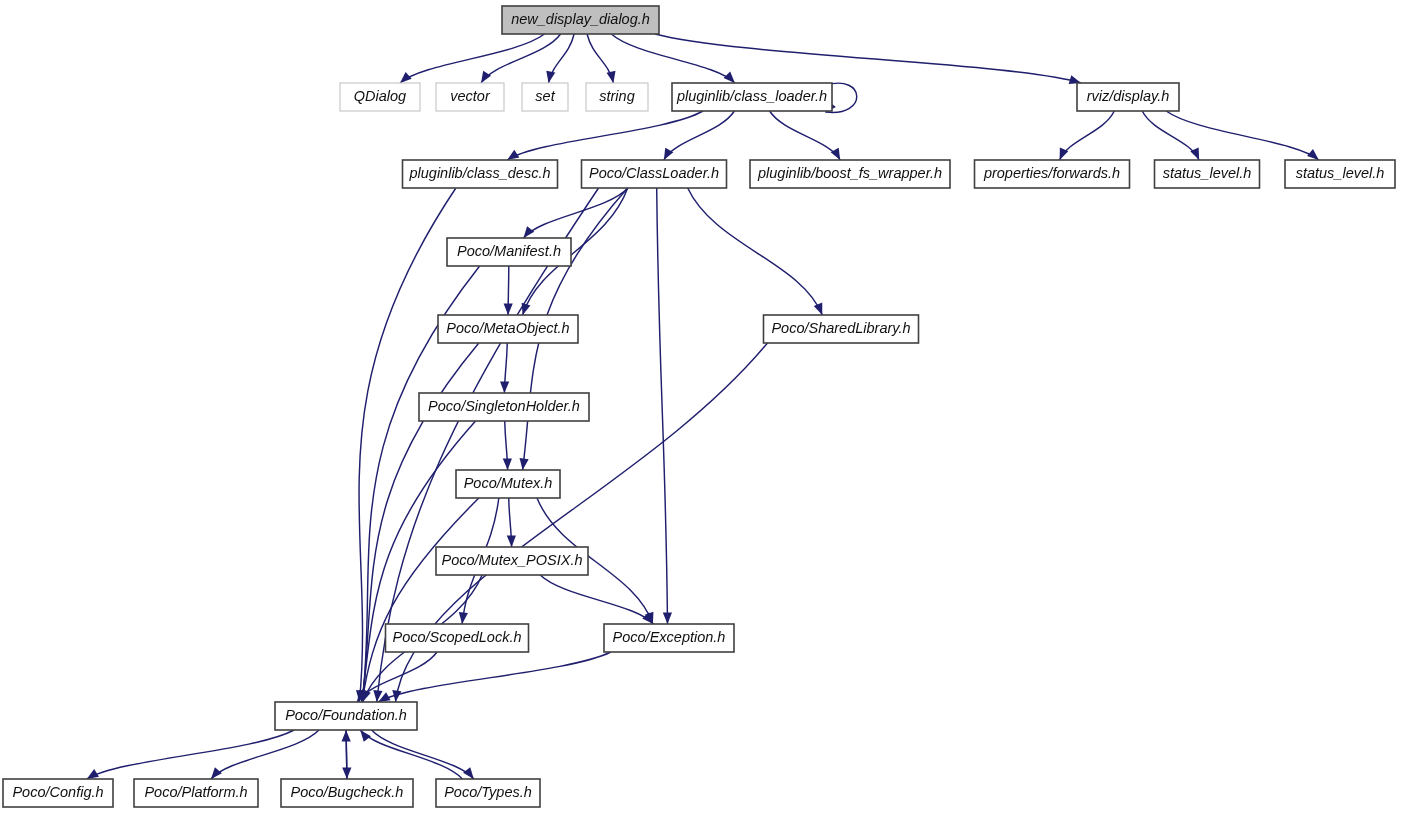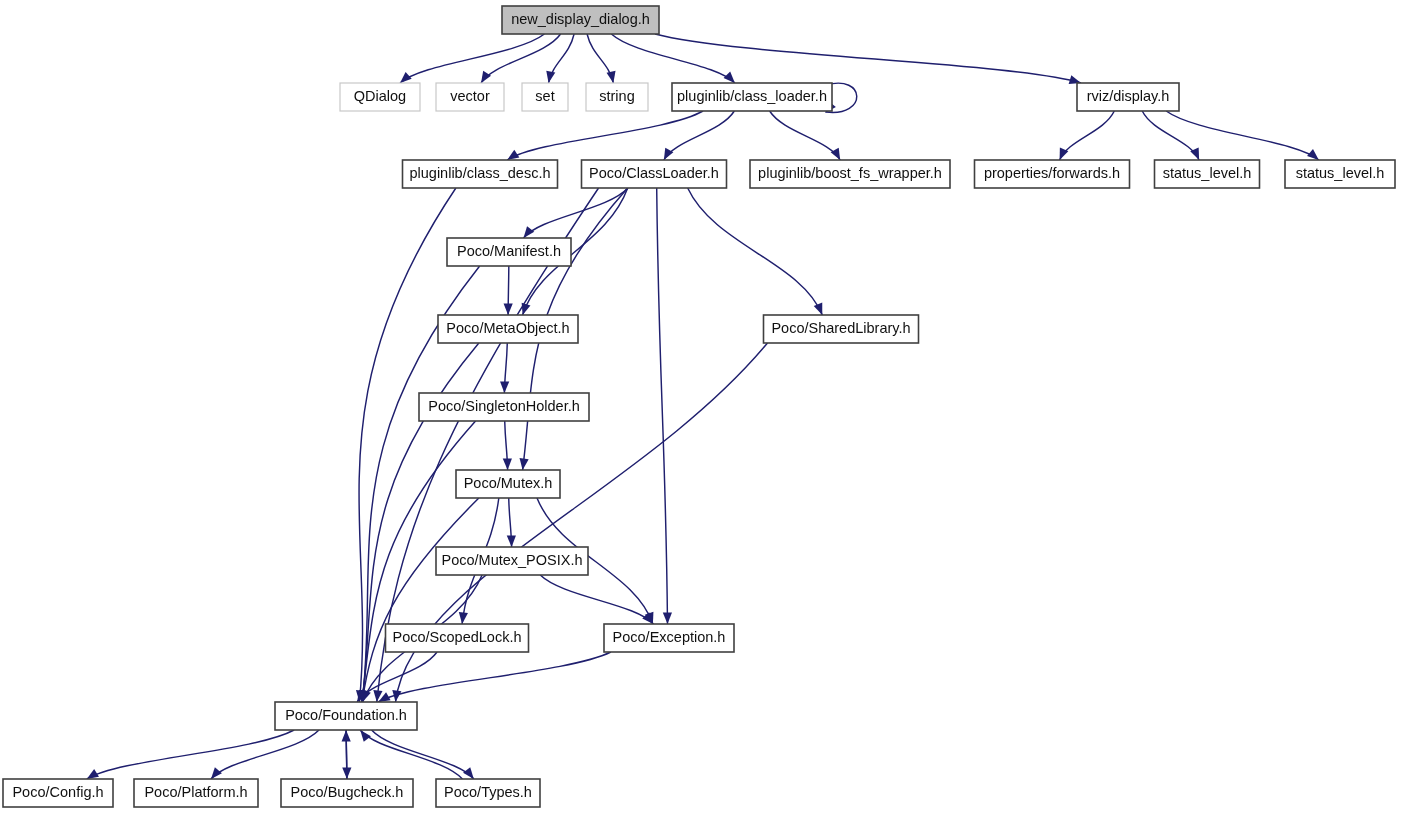--- a/index.html
+++ b/index.html
@@ -7,20 +7,21 @@
     padding: 0;
     background: #ffffff;
   }
   #graph-root {
     position: relative;
     width: 1401px;
     height: 813px;
     background: #ffffff;
     font-family: "Liberation Sans", sans-serif;
     overflow: hidden;
+    font-style: italic;
   }
   svg#dep-graph {
     display: block;
     width: 1401px;
     height: 813px;
   }
   .node-box {
     fill: #ffffff;
     stroke: #404040;
     stroke-width: 1.6;

